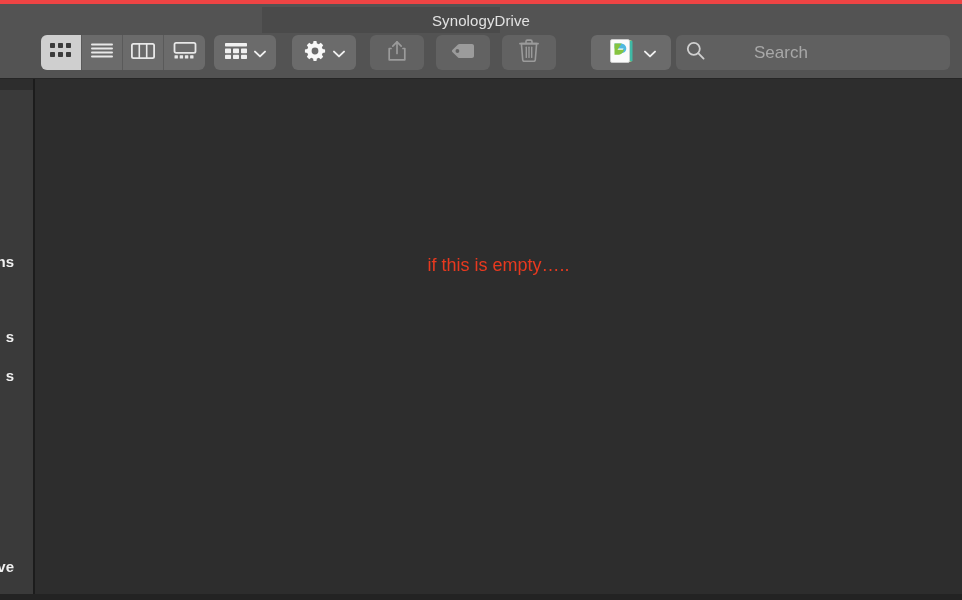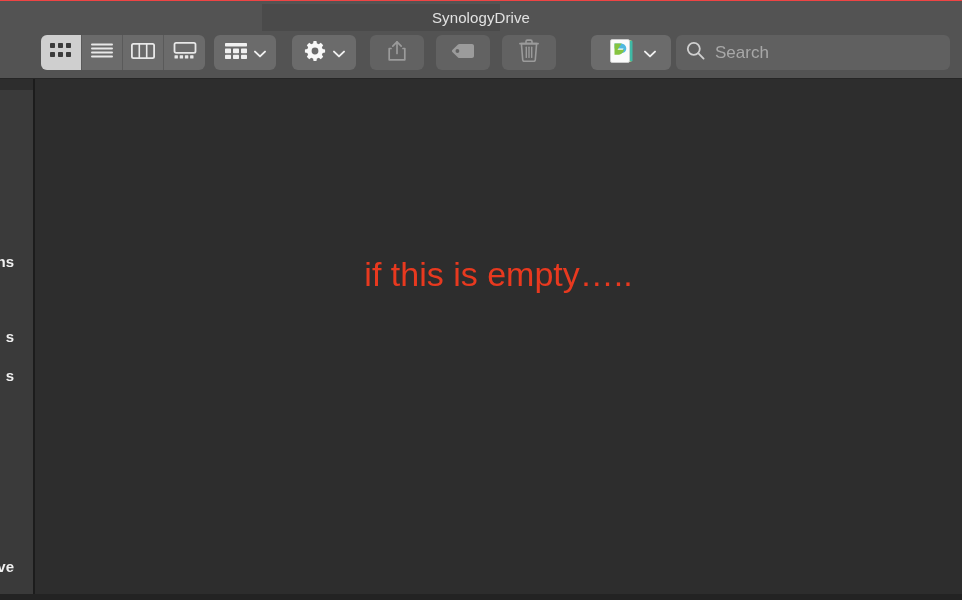--- a/index.html
+++ b/index.html
@@ -23,21 +23,21 @@
     overflow: hidden;
   }
 
   
   .titlebar {
     position: absolute;
     left: 0; top: 0;
     width: 962px;
     height: 33px;
     background: #535353;
-    border-top: 1px solid #ef4444;
+    border-top: 4px solid #ef4444;
     box-sizing: border-box;
   }
   .title-backplate {
     position: absolute;
     left: 262px;
     top: 3px;
     width: 238px;
     height: 27px;
     background: #4a4a4a;
   }
@@ -114,20 +114,21 @@
     left: 676px;
     top: 2px;
     width: 274px;
     height: 35px;
     background: #606060;
     border-radius: 6px;
     display: flex;
     align-items: center;
     box-sizing: border-box;
     padding-left: 10px;
+    gap: 39px;
   }
   .search-placeholder {
     margin-left: 10px;
     color: #a8a8a8;
     font-size: 17px;
   }
 
   
   .sidebar {
     position: absolute;
@@ -168,21 +169,21 @@
     background: #2d2d2d;
     overflow: hidden;
   }
   .annotation {
     position: absolute;
     left: 0;
     top: 176px;
     width: 927px;
     text-align: center;
     color: #e8391f;
-    font-size: 34px;
+    font-size: 18px;
     white-space: nowrap;
   }
   .bottom-strip {
     position: absolute;
     left: 0;
     top: 594px;
     width: 962px;
     height: 6px;
     background: #232323;
   }

